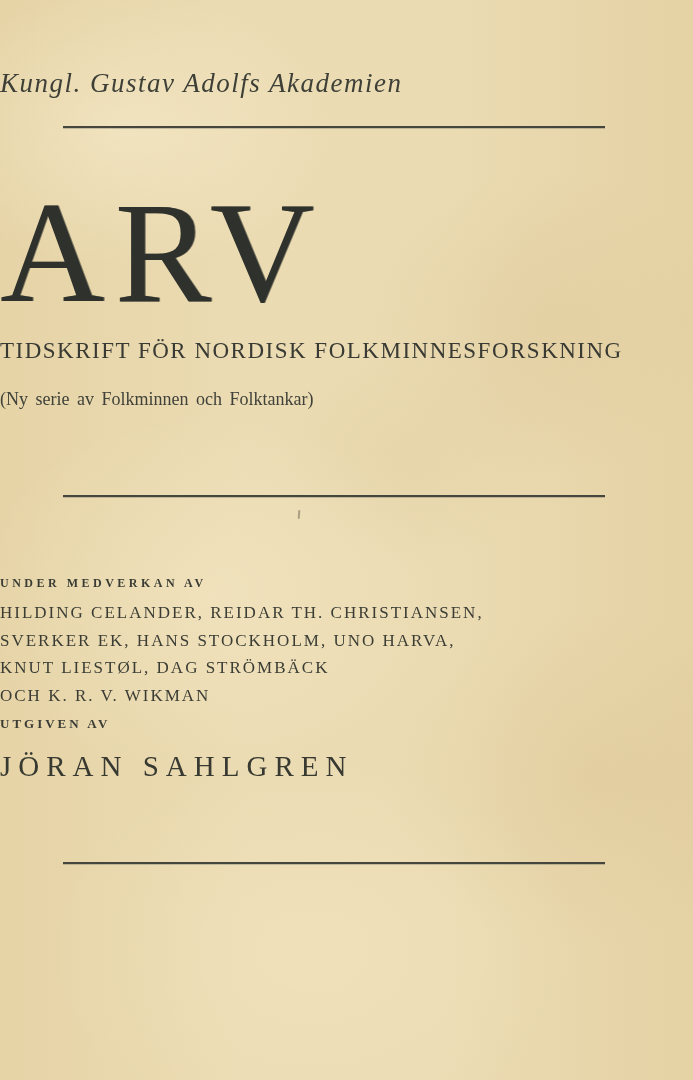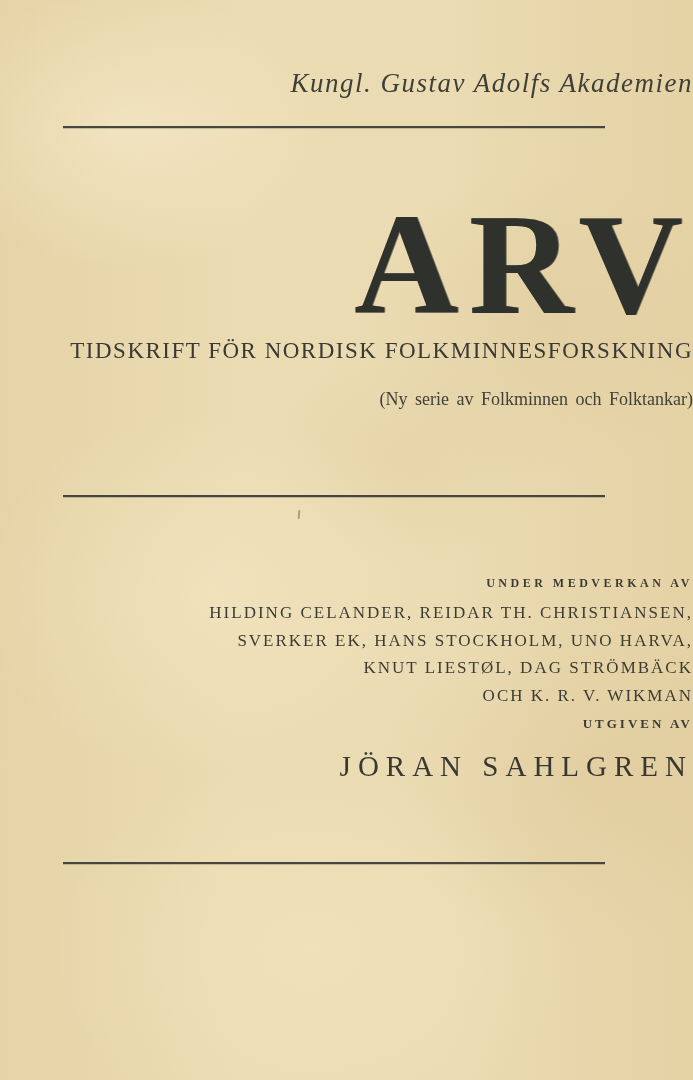--- a/index.html
+++ b/index.html
@@ -19,21 +19,21 @@
       radial-gradient(ellipse 300px 200px at 18% 12%, rgba(255,248,224,0.35), rgba(255,248,224,0) 70%),
       radial-gradient(ellipse 260px 220px at 78% 30%, rgba(214,190,140,0.30), rgba(214,190,140,0) 70%),
       radial-gradient(ellipse 340px 260px at 30% 55%, rgba(255,246,218,0.25), rgba(255,246,218,0) 70%),
       radial-gradient(ellipse 300px 240px at 85% 72%, rgba(213,188,136,0.28), rgba(213,188,136,0) 70%),
       radial-gradient(ellipse 380px 280px at 45% 88%, rgba(255,244,214,0.22), rgba(255,244,214,0) 70%),
       radial-gradient(ellipse 200px 160px at 60% 42%, rgba(210,186,134,0.18), rgba(210,186,134,0) 70%),
       linear-gradient(90deg, rgba(222,200,150,0.25) 0%, rgba(255,248,228,0.10) 35%, rgba(255,248,228,0.10) 65%, rgba(219,196,146,0.30) 100%);
     font-family: "Liberation Serif", "DejaVu Serif", serif;
     color: #3c3e36;
   }
-  .abs { position: absolute; left: 0; right: 0; text-align: right; }
+  .abs { position: absolute; left: 0; right: 0; text-align: left; }
 
   .publisher-header {
     top: 68px;
     font-style: italic;
     font-size: 27px;
     letter-spacing: 1.5px;
     color: #3e4038;
   }
   .rule {
     position: absolute;
@@ -41,24 +41,24 @@
     width: 542px;
     height: 2px;
     background: #45473e;
     box-shadow: 0 1px 0 rgba(69,71,62,0.25);
   }
   .rule-top    { top: 126px; }
   .rule-middle { top: 495px; }
   .rule-bottom { top: 862px; }
 
   .journal-title {
-    top: 192px;
+    top: 180px;
     font-size: 145px;
     line-height: 1;
-    font-weight: 700;
+    font-weight: 400;
     letter-spacing: 10px;
     color: #2f322c;
     text-shadow: 1px 0 0 rgba(47,50,44,0.55);
   }
   .journal-subtitle {
     top: 338px;
     font-size: 23px;
     letter-spacing: 1.5px;
     color: #383a33;
   }
@@ -81,21 +81,21 @@
     letter-spacing: 3.5px;
     color: #3b3d35;
   }
   .contributor-line {
     position: relative;
     font-size: 17px;
     letter-spacing: 2px;
     line-height: 27.5px;
     color: #3b3d35;
   }
-  .contributors-list { top: 599px; padding-left: 36px; }
+  .contributors-list { top: 599px; }
   .editor-heading {
     top: 716px;
     font-size: 13px;
     font-weight: 700;
     letter-spacing: 3px;
     color: #3b3d35;
   }
   .editor-name {
     top: 750px;
     font-size: 29px;

